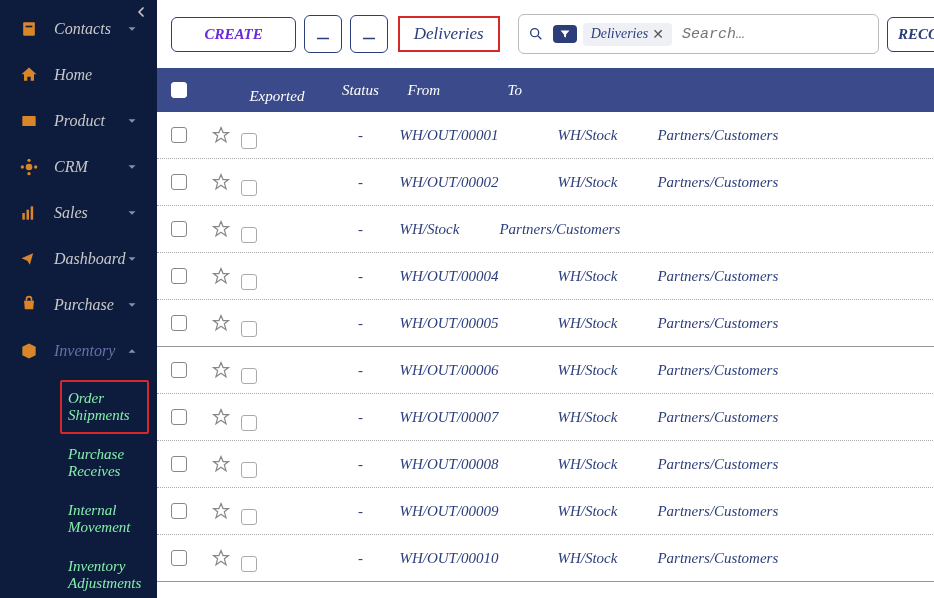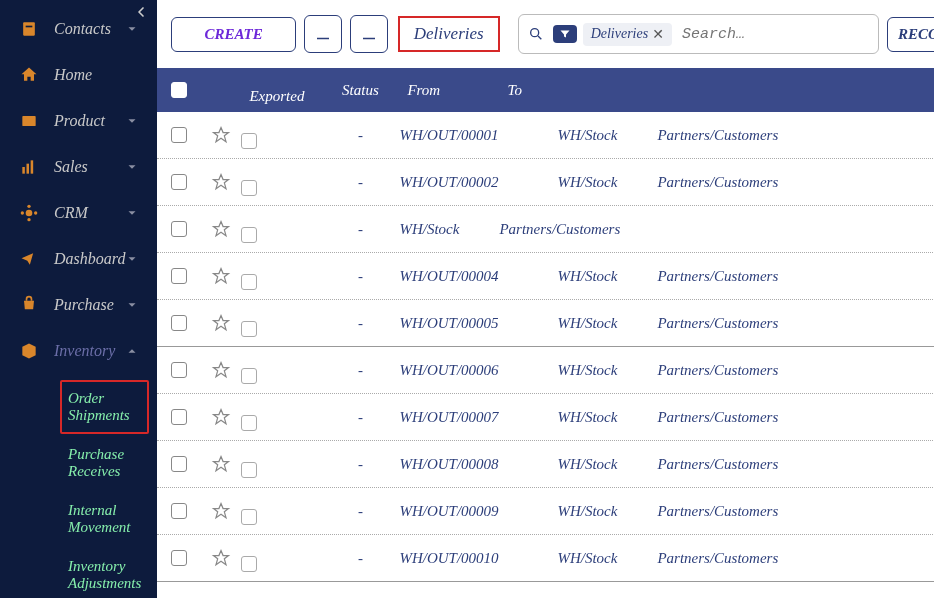--- a/index.html
+++ b/index.html
@@ -91,43 +91,43 @@
         <span>Product</span>
         <span class="chev">
           <svg viewBox="0 0 24 24">
             <path d="M6 9l6 6 6-6"></path>
           </svg>
         </span>
       </div>
       <div class="nav-item">
         <span class="nav-icon">
           <svg viewBox="0 0 24 24" width="20" height="20">
-            <rect x="4" y="12" width="3" height="8"></rect>
-            <rect x="9" y="8" width="3" height="12"></rect>
-            <rect x="14" y="4" width="3" height="16"></rect>
-          </svg>
-        </span>
-        <span>Sales</span>
-        <span class="chev">
-          <svg viewBox="0 0 24 24">
-            <path d="M6 9l6 6 6-6"></path>
-          </svg>
-        </span>
-      </div>
-      <div class="nav-item">
-        <span class="nav-icon">
-          <svg viewBox="0 0 24 24" width="20" height="20">
             <circle cx="12" cy="12" r="4"></circle>
             <circle cx="12" cy="4" r="2"></circle>
             <circle cx="20" cy="12" r="2"></circle>
             <circle cx="12" cy="20" r="2"></circle>
             <circle cx="4" cy="12" r="2"></circle>
           </svg>
         </span>
         <span>CRM</span>
+        <span class="chev">
+          <svg viewBox="0 0 24 24">
+            <path d="M6 9l6 6 6-6"></path>
+          </svg>
+        </span>
+      </div>
+      <div class="nav-item">
+        <span class="nav-icon">
+          <svg viewBox="0 0 24 24" width="20" height="20">
+            <rect x="4" y="12" width="3" height="8"></rect>
+            <rect x="9" y="8" width="3" height="12"></rect>
+            <rect x="14" y="4" width="3" height="16"></rect>
+          </svg>
+        </span>
+        <span>Sales</span>
         <span class="chev">
           <svg viewBox="0 0 24 24">
             <path d="M6 9l6 6 6-6"></path>
           </svg>
         </span>
       </div>
       <div class="nav-item">
         <span class="nav-icon">
           <svg viewBox="0 0 24 24" width="20" height="20">
             <path d="M3 11l14-6-4 14-3-5z"></path>

